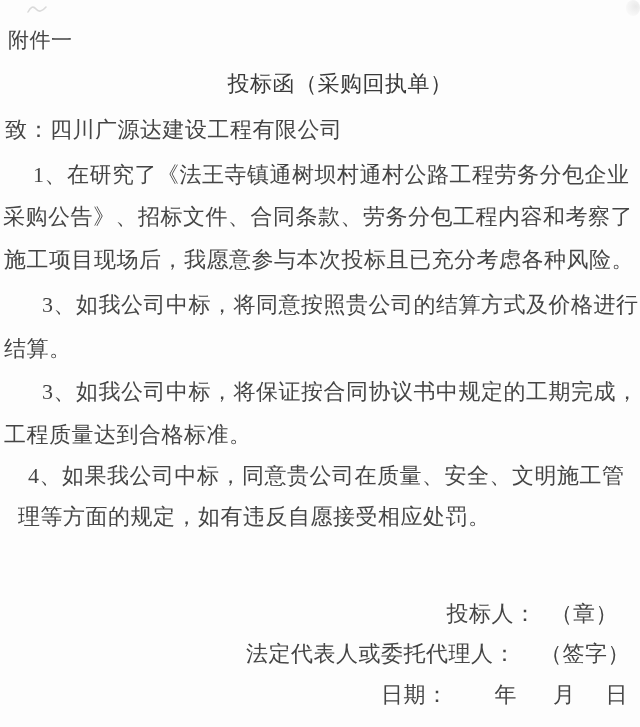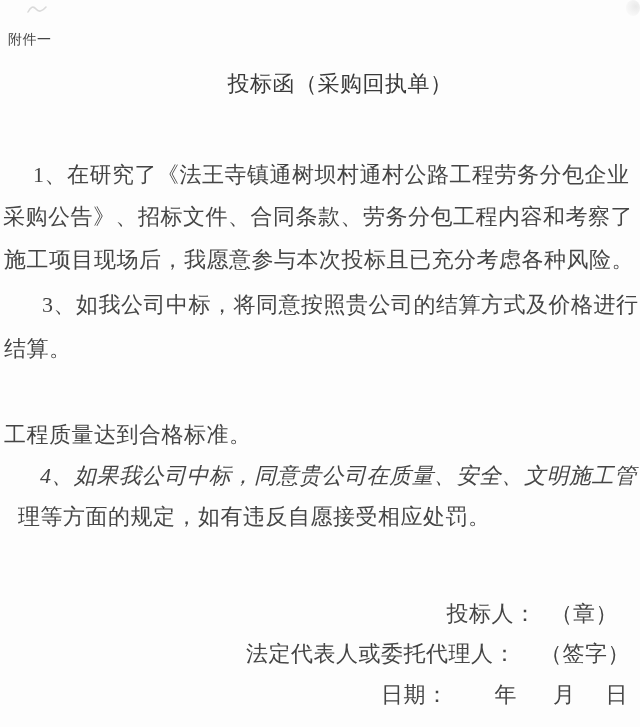--- a/index.html
+++ b/index.html
@@ -18,21 +18,21 @@
   }
   .line {
     position: absolute;
     white-space: nowrap;
     font-size: 22px;
     line-height: 28px;
     letter-spacing: 0.5px;
     color: #454545;
   }
   .attachment-label {
-    font-size: 14px;
+    font-size: 21px;
   }
   .doc-title {
     left: 0;
     right: 0;
     text-align: center;
     transform: translateX(20px);
     color: #3a3a3a;
   }
   .sig-line {
     text-align: right;
@@ -67,31 +67,33 @@
 
   <svg class="scan-mark" viewBox="0 0 22 14">
     <path d="M2 10 Q6 2 10 7 T20 5" fill="none" stroke="#d2d2d2" stroke-width="1.6" stroke-linecap="round"></path>
   </svg>
   <div class="scan-smudge"></div>
 
   <div class="line attachment-label" style="left:8px; top:26px;">附件一</div>
 
   <div class="line doc-title" style="top:70px;">投标函（采购回执单）</div>
 
+  <div class="line" style="left:5px; top:116px;">致：四川广源达建设工程有限公司</div>
 
   <div class="line" style="left:33px; top:161px;">1、在研究了《法王寺镇通树坝村通村公路工程劳务分包企业</div>
   <div class="line" style="left:4px; top:246px;">施工项目现场后，我愿意参与本次投标且已充分考虑各种风险。</div>
   <div class="line" style="left:3px; top:203px;">采购公告》、招标文件、合同条款、劳务分包工程内容和考察了</div>
 
   <div class="line" style="left:42px; top:291px;">3、如我公司中标，将同意按照贵公司的结算方式及价格进行</div>
   <div class="line" style="left:4px; top:335px;">结算。</div>
 
+  <div class="line" style="left:42px; top:378px;">3、如我公司中标，将保证按合同协议书中规定的工期完成，</div>
   <div class="line" style="left:4px; top:421px;">工程质量达到合格标准。</div>
 
-  <div class="line" style="left:40px; top:462px;font-style:italic;">4、如果我公司中标，同意贵公司在质量、安全、文明施工管</div>
+  <div class="line" style="left:28px; top:462px;">4、如果我公司中标，同意贵公司在质量、安全、文明施工管</div>
   <div class="line" style="left:18px; top:503px;">理等方面的规定，如有违反自愿接受相应处罚。</div>
 
   <div class="line sig-line" style="right:22px; top:600px;margin-left:8px;">
     <span>投标人：</span><span class="sig-gap-seal">（章）</span>
   </div>
 
   <div class="line sig-line" style="right:10px; top:640px;">
     <span>法定代表人或委托代理人：</span><span class="sig-gap-sign">（签字）</span>
   </div>
 

